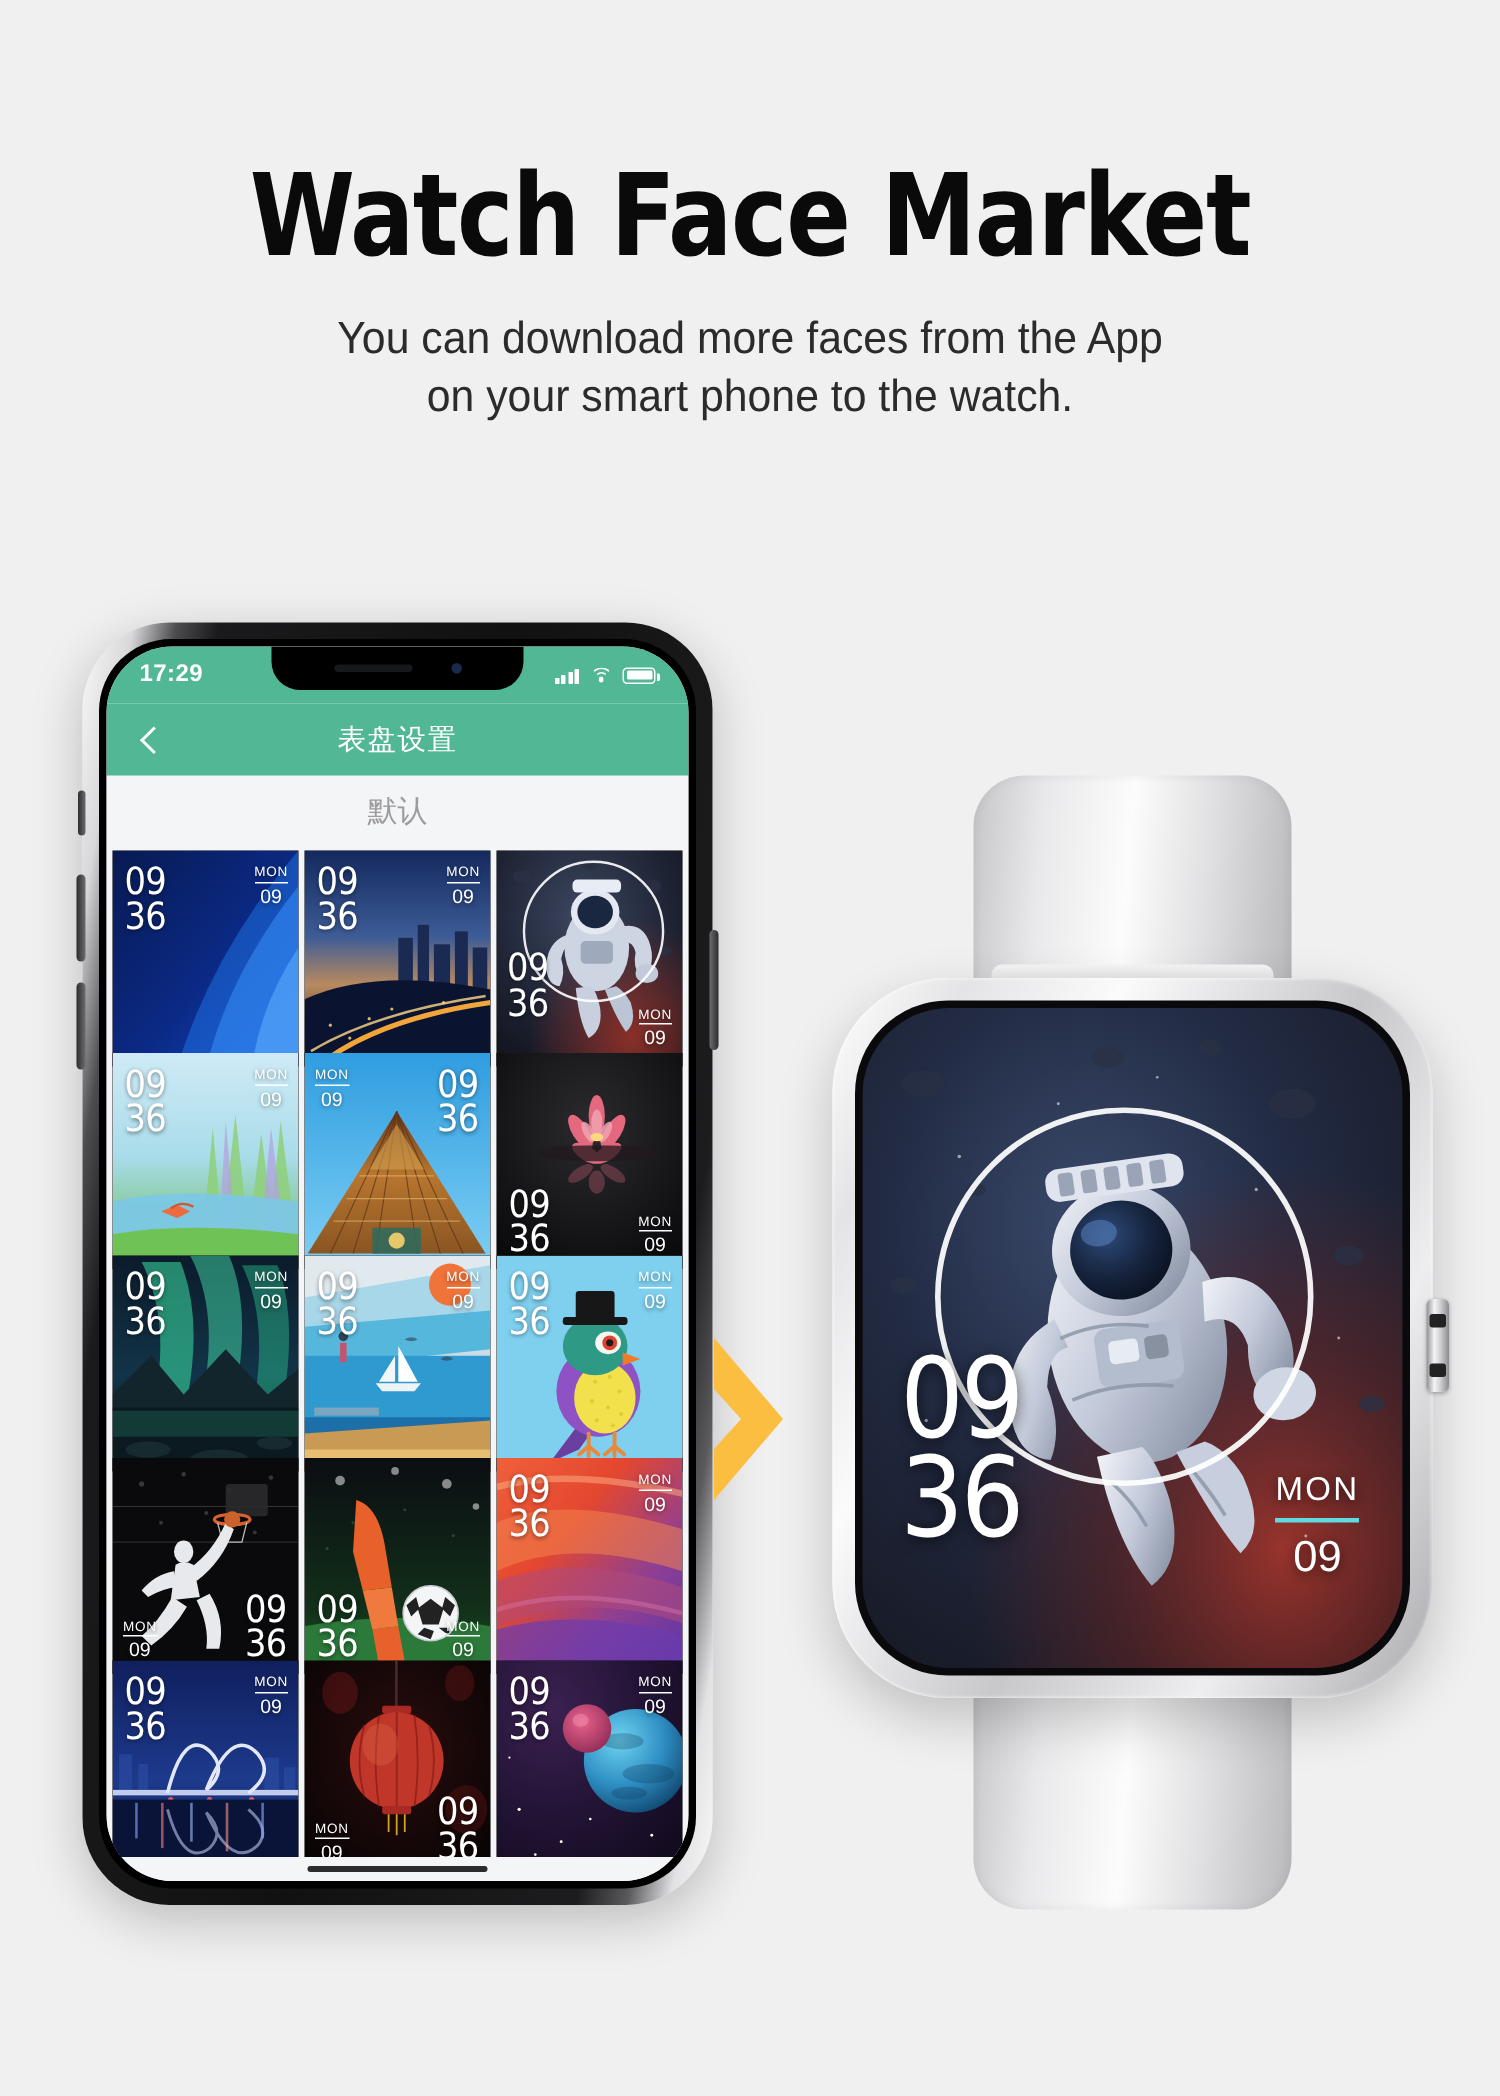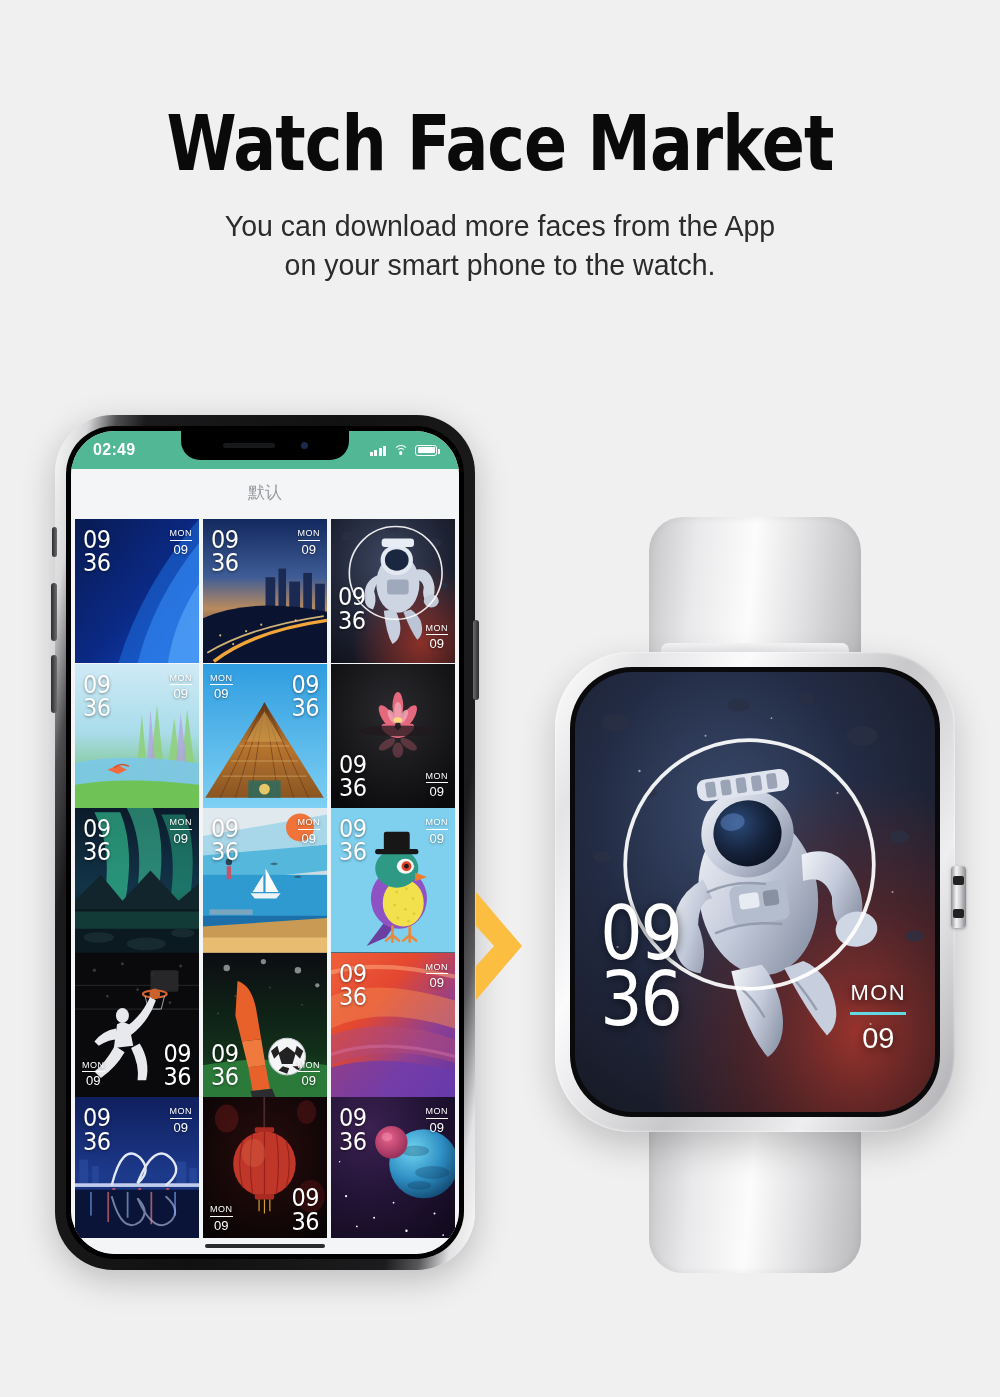--- a/index.html
+++ b/index.html
@@ -92,21 +92,21 @@
   }
   .back-btn::before {
     content:""; width:11px; height:11px; border-left:2.2px solid #fff; border-bottom:2.2px solid #fff;
     transform:rotate(45deg); margin-left:4px;
   }
   .nav-title { width:100%; text-align:center; color:#fff; font-size:19px; font-weight:500; letter-spacing:1px; }
 
   
   .tabs { height:46px; background:#f4f5f7; display:flex; flex:0 0 auto; }
   .tab { flex:1; display:flex; align-items:center; justify-content:center;
-    font-size:17px; position:relative; cursor:pointer; }
+    font-size:20px; position:relative; cursor:pointer; }
   .tab.inactive { color:#9b9ba0; }
   .tab.active { color:#52b795; }
   .tab.active::after { content:""; position:absolute; bottom:0; left:16%; width:68%; height:2.5px;
     background:#52b795; border-radius:2px; }
 
   
   .grid {
     flex:1 1 auto; background:#f4f5f7; padding:4px 4px 0 4px;
     display:grid; grid-template-columns:repeat(3,1fr); gap:4px;
     align-content:start; overflow:hidden;
@@ -198,21 +198,21 @@
 <div class="phone">
   <div class="btn-sil"></div>
   <div class="btn-vu"></div>
   <div class="btn-vd"></div>
   <div class="btn-pwr"></div>
 
   <div class="phone-inner">
     <div class="screen">
 
       <div class="statusbar">
-        <div class="sb-time">02:49</div>
+        <div class="sb-time">17:29</div>
         <div class="notch">
           <div class="speaker"></div>
           <div class="frontcam"></div>
         </div>
         <div class="sb-right">
           <div class="sig">
               <i></i>
               <i></i>
               <i></i>
               <i></i>
@@ -221,20 +221,24 @@
               <span></span>
               <span></span>
               <span></span>
             </div>
           <div class="batt">
               <i></i>
             </div>
         </div>
       </div>
 
+      <div class="navbar">
+        <div class="back-btn"></div>
+        <div class="nav-title">表盘设置</div>
+      </div>
 
       <div class="tabs">
         <div class="tab inactive">
           <span>默认</span>
         </div>
       </div>
 
       <div class="grid" id="face-grid">
           <div class="face p-tl">
             <div class="bgart"><svg viewBox="0 0 115 134" preserveAspectRatio="xMidYMid slice" width="100%" height="100%">

